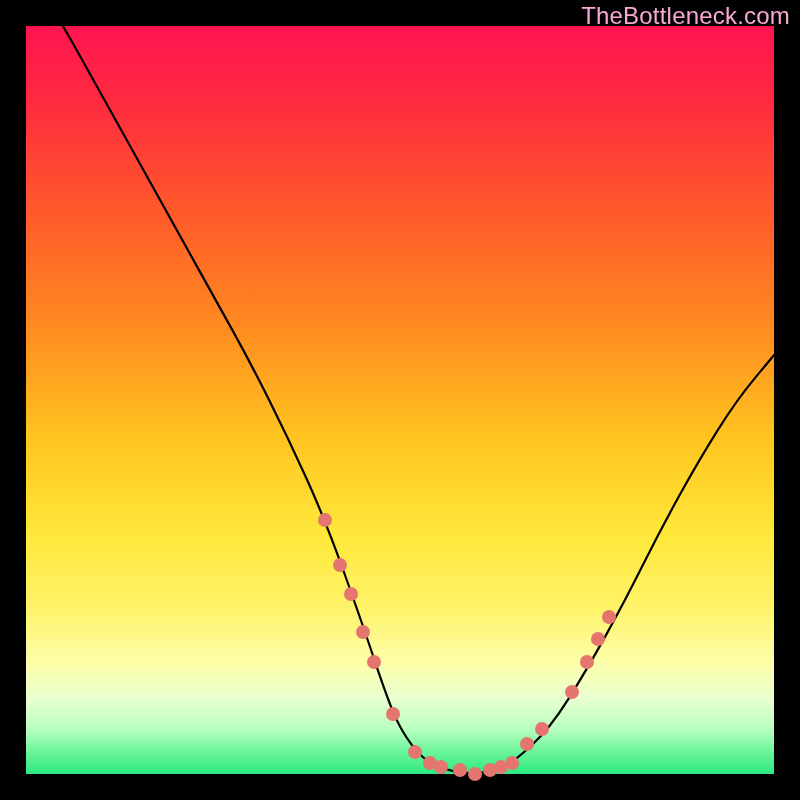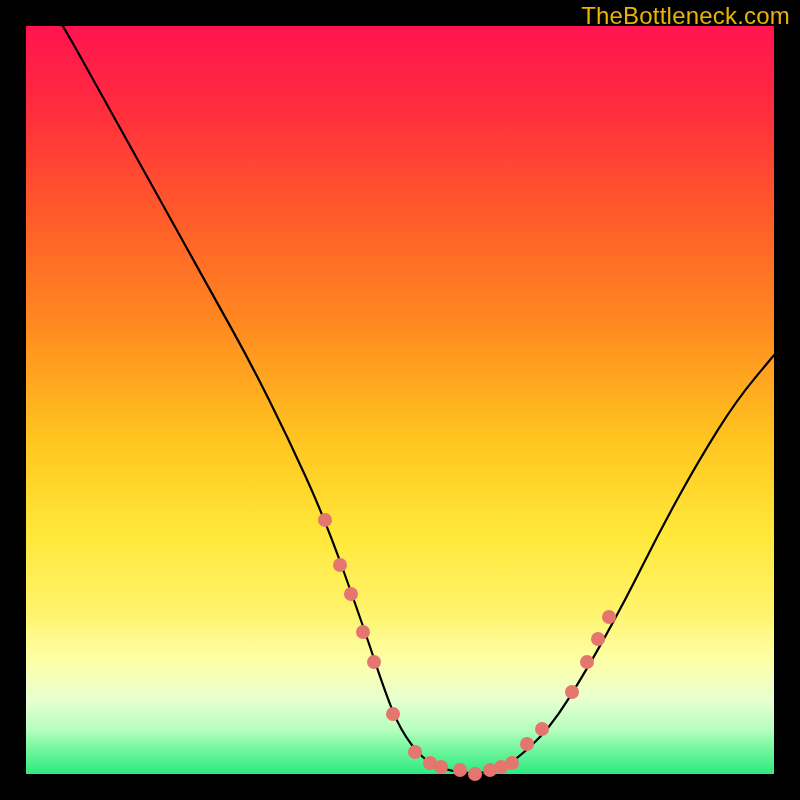--- a/index.html
+++ b/index.html
@@ -14,21 +14,21 @@
   .frame {
     position: relative;
     width: 800px;
     height: 800px;
     background: #000;
   }
   .watermark {
     position: absolute;
     top: 2px;
     right: 10px;
-    color: #eab308;
+    color: #f9a8d4;
     font-size: 24px;
     font-weight: 500;
     letter-spacing: 0.2px;
     z-index: 50;
   }
   .plot-area {
     position: absolute;
     left: 26px;
     top: 26px;
     width: 748px;

